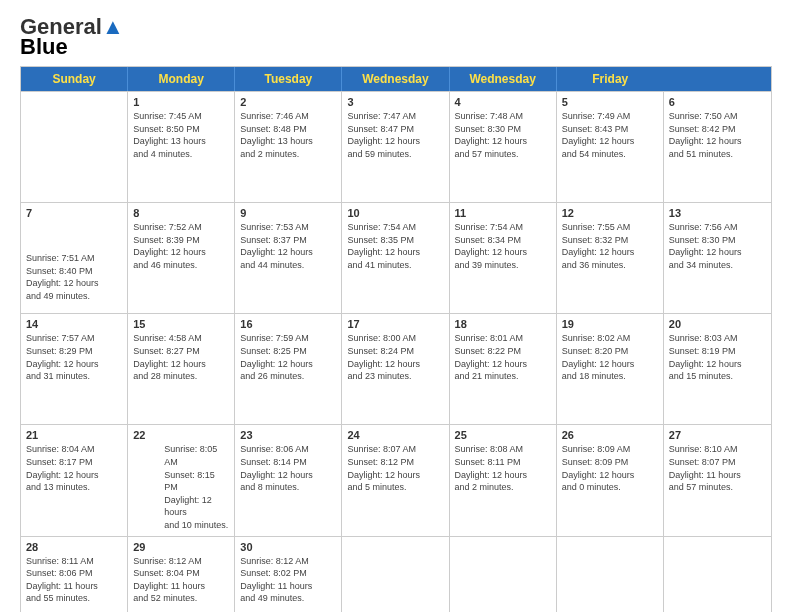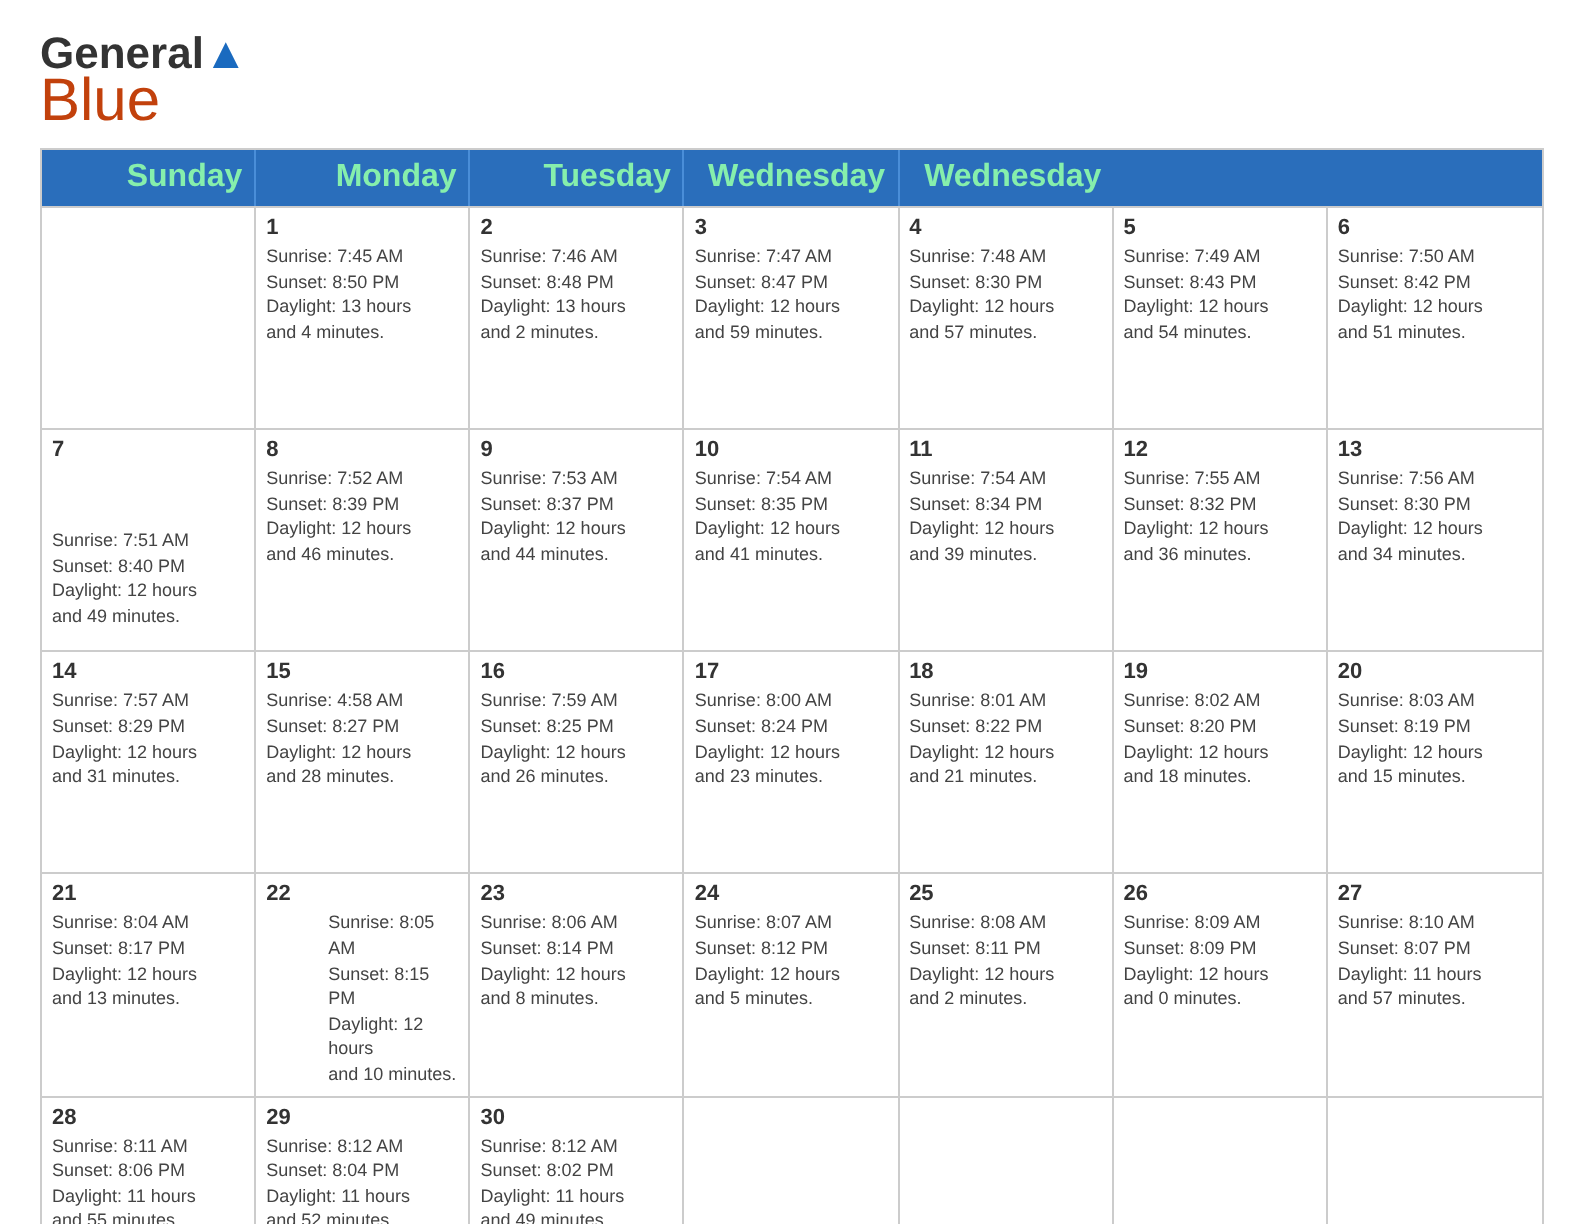--- a/index.html
+++ b/index.html
@@ -46,25 +46,25 @@
       display: flex;
       flex-direction: column;
       border: 1px solid #ccc;
     }
     .cal-header {
       display: grid;
       grid-template-columns: repeat(7, 1fr);
       background: #2a6ebb;
     }
     .cal-header-cell {
-      color: #86efac;
+      color: #fde047;
       font-weight: bold;
-      font-size: 16px;
+      font-size: 12px;
       padding: 5px 6px;
-      text-align: right;
+      text-align: center;
       border-right: 1px solid #4a8ed8;
     }
     .cal-header-cell:last-child { border-right: none; }
     .cal-body {
       flex: 1;
       display: grid;
       grid-template-rows: repeat(5, 1fr);
     }
     .cal-row {
       display: grid;
@@ -98,35 +98,36 @@
 <body>
 
 <div class="page">
   <div class="header">
     <div class="logo">
       <div style="display:flex;align-items:center;">
         <div style="font-size:22px;font-weight:bold;color:#333;line-height:1;">
           <span style="color:#333;">General</span><span style="color:#1a6abf;">▲</span>
         </div>
       </div>
-      <div style="font-size:30px;font-weight:normal;color:#c2410c;line-height:1;margin-top:-2px;">Blue</div>
+      <div style="font-size:22px;font-weight:bold;color:#000000;line-height:1;margin-top:-2px;">Blue</div>
     </div>
     <div class="title-block">
       <div class="month-title"></div>
       <div class="subtitle"></div>
     </div>
   </div>
 
   <div class="calendar">
     <div class="cal-header">
     <div class="cal-header-cell">Sunday</div>
         <div class="cal-header-cell">Monday</div>
         <div class="cal-header-cell">Tuesday</div>
         <div class="cal-header-cell">Wednesday</div>
         <div class="cal-header-cell">Wednesday</div>
+        <div class="cal-header-cell">Friday</div>
       </div>
     <div class="cal-body">
     <div class="cal-row">
           <div class="cal-cell empty"></div>
           <div class="cal-cell">
             <span class="day-num">1</span>
             <div class="cell-info" style="white-space: pre-line;">Sunrise: 7:45 AM
 Sunset: 8:50 PM
 Daylight: 13 hours
 and 4 minutes.</div>

